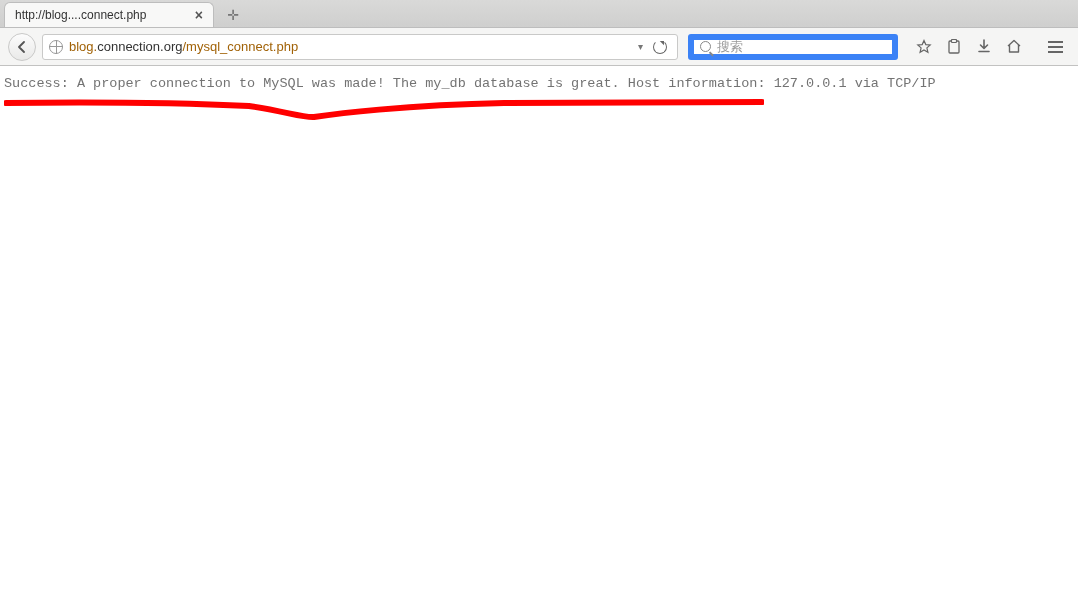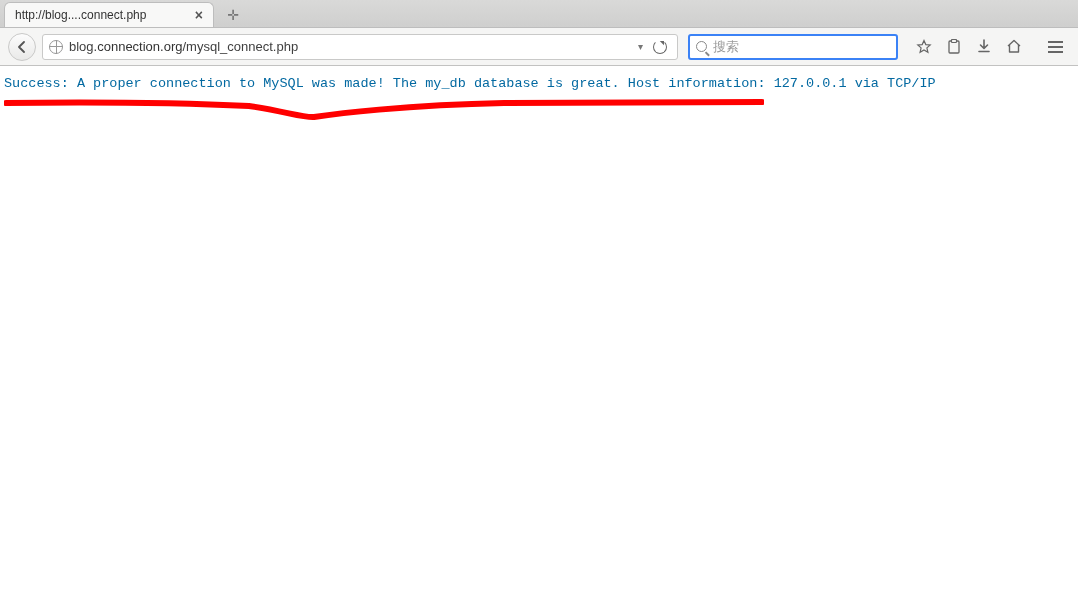--- a/index.html
+++ b/index.html
@@ -116,21 +116,21 @@
       right: -1px;
       height: 1px;
       background: #999;
     }
     .url-text {
       font-size: 13px;
       color: #333;
       flex: 1;
       white-space: nowrap;
     }
-    .url-text .dim { color: #404040; }
+    .url-text .dim { color: #a16207; }
     .url-actions {
       display: flex;
       align-items: center;
       gap: 10px;
       color: #777;
       padding-right: 4px;
     }
     .refresh {
       width: 14px;
       height: 14px;
@@ -143,21 +143,21 @@
       content: "";
       position: absolute;
       top: -3px; right: -1px;
       border: 3px solid transparent;
       border-bottom-color: #666;
       transform: rotate(45deg);
     }
     .search-bar {
       width: 210px;
       height: 26px;
-      border: 2px solid #3b82f6;
+      border: 6px solid #3b82f6;
       border-radius: 3px;
       background: #fff;
       display: flex;
       align-items: center;
       padding: 0 6px;
       gap: 6px;
       margin-left: 6px;
     }
     .search-icon {
       width: 11px; height: 11px;
@@ -206,21 +206,21 @@
       height: 2px;
       background: #666;
     }
     .page-content {
       padding: 10px 4px;
       position: relative;
     }
     .msg {
       font-family: "Courier New", Courier, monospace;
       font-size: 13.5px;
-      color: #0369a1;
+      color: #737373;
       white-space: nowrap;
     }
     .annot {
       margin-top: 2px;
     }
   </style>
 </head>
 <body>
 
 <div class="tab-strip">

